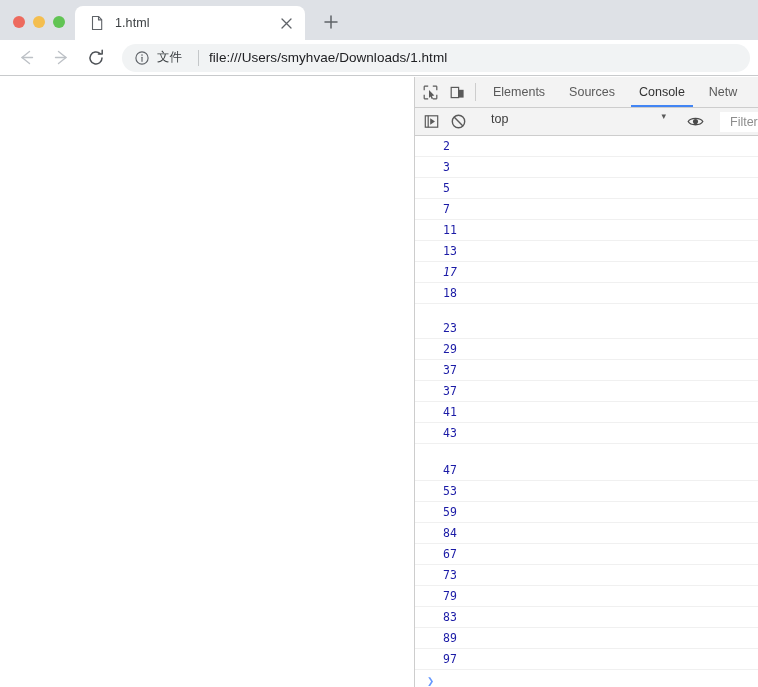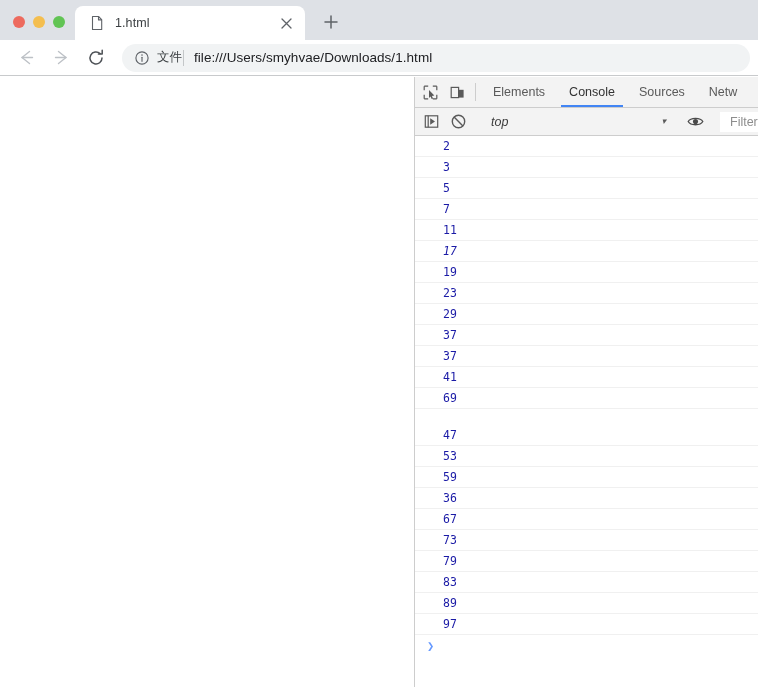--- a/index.html
+++ b/index.html
@@ -100,21 +100,21 @@
   }
   .omni-info {
     width: 16px; height: 16px; flex: 0 0 16px;
     color: #5f6368; margin-right: 7px;
     display: flex; align-items: center; justify-content: center;
   }
   .omni-scheme {
     font-size: 12.5px;
     color: #3c4043;
     white-space: nowrap;
-    margin-right: 1px;
+    margin-right: 16px;
   }
   .omni-sep {
     width: 1px; height: 16px; background: #c4c7c9;
     flex: 0 0 1px; margin-right: 10px;
   }
   .omni-url {
     font-size: 13.5px;
     color: #202124;
     white-space: nowrap;
     letter-spacing: 0.05px;
@@ -187,26 +187,24 @@
     height: 28px;
     flex: 0 0 28px;
     background: #f3f3f3;
     border-bottom: 1px solid #cdcdcd;
     display: flex;
     align-items: center;
     padding-left: 3px;
   }
   .ctx-select {
     display: flex;
-    align-items: center;
     width: 190px;
     height: 20px;
     padding-left: 9px;
     flex: 0 0 190px;
-    font-style: italic;
   }
   .ctx-label {
     font-size: 12.5px;
     color: #3c3c3c;
     flex: 1 1 auto;
   }
   .ctx-caret {
     color: #5a5a5a;
     font-size: 9px;
     margin-right: 6px;
@@ -343,22 +341,22 @@
           </svg>
         </div>
         <div class="dt-iconbtn">
           <svg width="15" height="15" viewBox="0 0 15 15">
             <rect x="1.2" y="2.4" width="7.4" height="10.2" fill="none" stroke="#5a5a5a" stroke-width="1.2"></rect>
             <rect x="8.2" y="4.8" width="5.4" height="7.8" fill="#5a5a5a"></rect>
           </svg>
         </div>
         <div class="dt-vsep"></div>
         <div class="dt-tab">Elements</div>
+        <div class="dt-tab">Sources</div>
         <div class="dt-tab active">Console</div>
-        <div class="dt-tab">Sources</div>
         <div class="dt-tab">Netw</div>
       </div>
 
       <div class="dt-filterbar">
         <div class="dt-iconbtn">
           <svg width="15" height="15" viewBox="0 0 15 15">
             <rect x="1.3" y="1.8" width="12.4" height="11.4" fill="none" stroke="#5a5a5a" stroke-width="1.2"></rect>
             <path d="M4.2 1.8 V13.2" stroke="#5a5a5a" stroke-width="1.2"></path>
             <path d="M6.2 4.3 L11 7.5 L6.2 10.7 Z" fill="#5a5a5a"></path>
           </svg>
@@ -385,32 +383,33 @@
         <input class="dt-filter-input" type="text" placeholder="Filter" style="">
       </div>
 
       <div class="console-body">
         <div id="console-rows">
             <div class="console-row" style="color: rgb(26, 26, 166);">2</div>
             <div class="console-row" style="color: rgb(26, 26, 166);">3</div>
             <div class="console-row" style="color: rgb(26, 26, 166);">5</div>
             <div class="console-row" style="color: rgb(26, 26, 166);">7</div>
             <div class="console-row" style="color: rgb(26, 26, 166);">11</div>
+            <div class="console-row" style="color: rgb(26, 26, 166);">13</div>
             <div class="console-row" style="color: rgb(26, 26, 166); font-style: italic;">17</div>
-            <div class="console-row" style="color: rgb(26, 26, 166);">19</div>
-            <div class="console-row" style="color: rgb(26, 26, 166);">23</div>
+            <div class="console-row" style="color: rgb(26, 26, 166);">18</div>
+            <div class="console-row" style="color: rgb(26, 26, 166); margin-top: 14px;">23</div>
             <div class="console-row" style="color: rgb(26, 26, 166);">29</div>
             <div class="console-row" style="color: rgb(26, 26, 166);">37</div>
             <div class="console-row" style="color: rgb(26, 26, 166);">37</div>
             <div class="console-row" style="color: rgb(26, 26, 166);">41</div>
-            <div class="console-row" style="color: rgb(26, 26, 166);">69</div>
+            <div class="console-row" style="color: rgb(26, 26, 166);">43</div>
             <div class="console-row" style="color: rgb(26, 26, 166); margin-top: 16px;">47</div>
             <div class="console-row" style="color: rgb(26, 26, 166);">53</div>
             <div class="console-row" style="color: rgb(26, 26, 166);">59</div>
-            <div class="console-row" style="color: rgb(26, 26, 166);">36</div>
+            <div class="console-row" style="color: rgb(26, 26, 166);">84</div>
             <div class="console-row" style="color: rgb(26, 26, 166);">67</div>
             <div class="console-row" style="color: rgb(26, 26, 166);">73</div>
             <div class="console-row" style="color: rgb(26, 26, 166);">79</div>
             <div class="console-row" style="color: rgb(26, 26, 166);">83</div>
             <div class="console-row" style="color: rgb(26, 26, 166);">89</div>
             <div class="console-row" style="color: rgb(26, 26, 166);">97</div>
           </div>
         <div class="console-prompt-row">
           <span class="prompt-caret">❯</span>
         </div>

